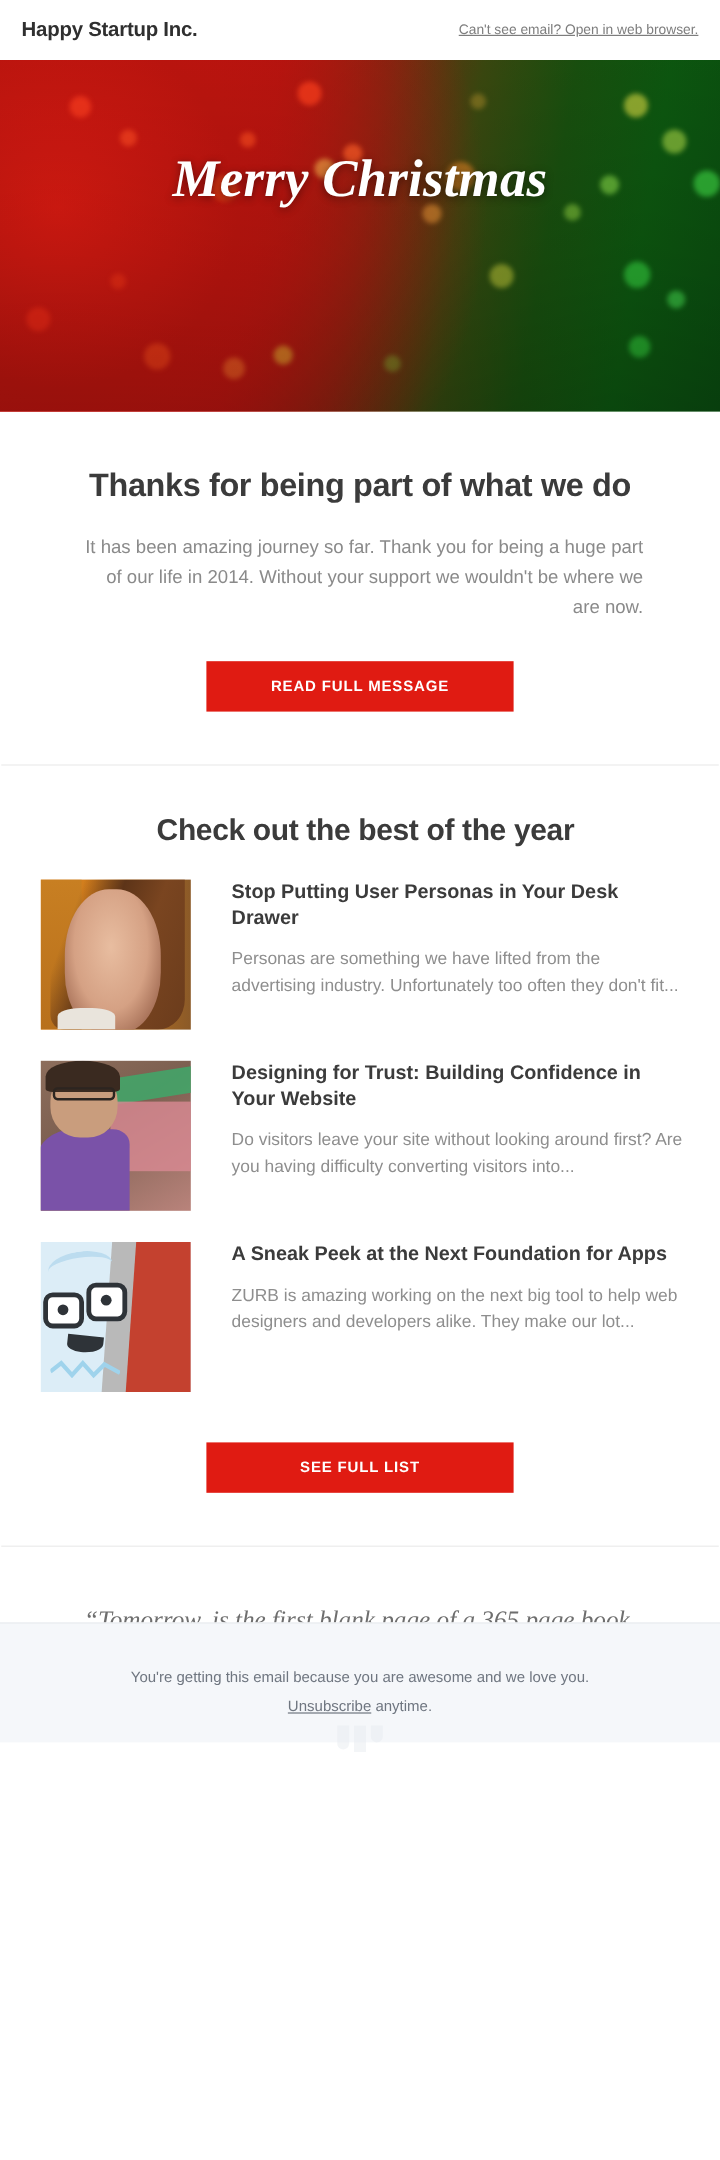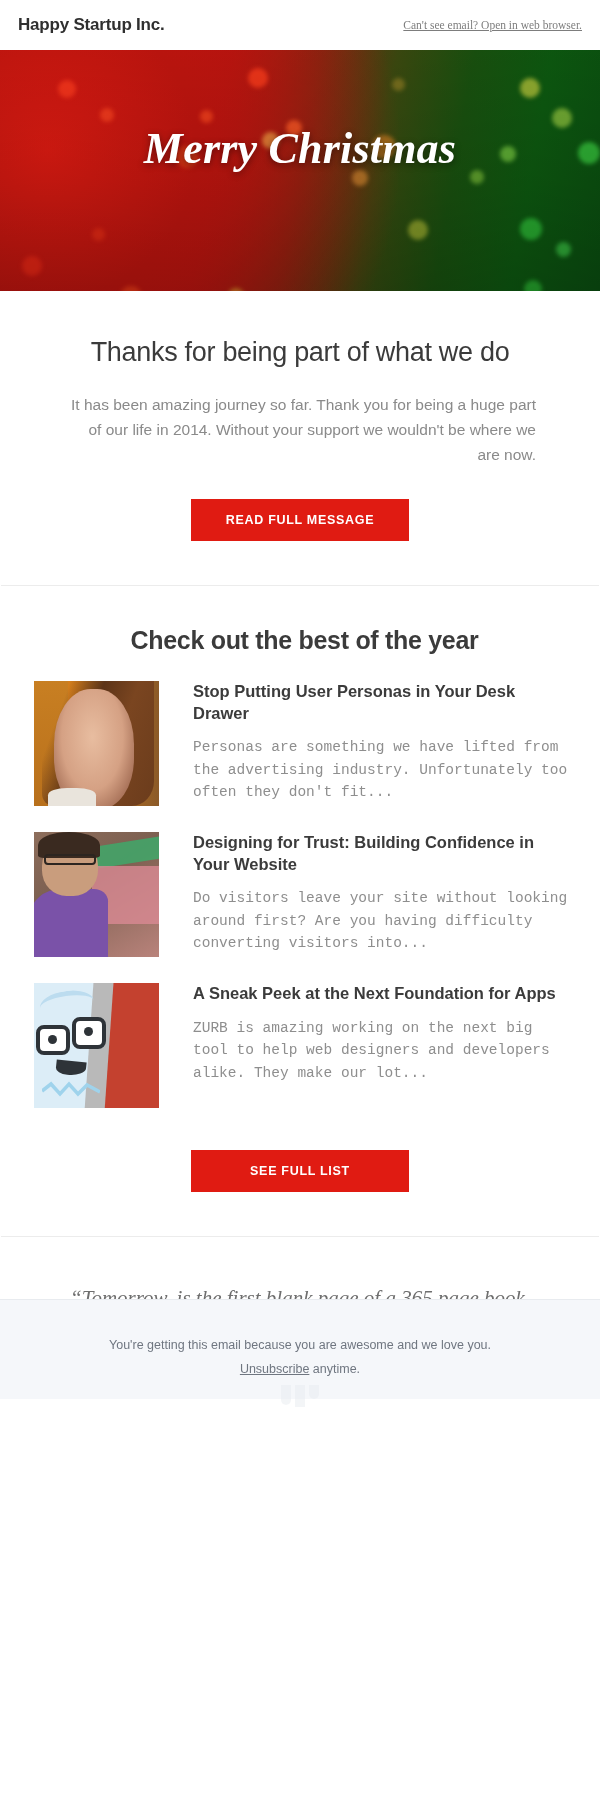--- a/index.html
+++ b/index.html
@@ -26,27 +26,26 @@
   .brand {
     font-size: 17px;
     font-weight: bold;
     color: #2f2f2f;
     letter-spacing: -0.2px;
     text-align: right;
   }
   .webview {
     font-size: 11.5px;
     color: #7d7d7d;
-    font-family: Liberation Serif, serif;
   }
 
   
   .hero {
     position: relative;
-    height: 241px;
+    height: 293px;
     overflow: hidden;
     background:
       radial-gradient(circle at 8% 42%, #e01b12 0%, #c2150f 26%, rgba(160,14,10,0) 62%),
       linear-gradient(100deg,
         #d3140e 0%, #cc1410 22%, #b81411 36%,
         #7d2a11 50%, #3c4a10 62%, #19520f 74%,
         #0d5a10 86%, #0a4f10 100%);
   }
   .hero-dark {
     position: absolute; inset: 0;
@@ -68,21 +67,21 @@
     letter-spacing: 0.2px;
   }
 
   
   .intro {
     padding: 44px 64px 0 64px;
     text-align: center;
   }
   .intro h1 {
     font-size: 27px;
-    font-weight: normal;
+    font-weight: bold;
     color: #3b3b3b;
     line-height: 1.28;
     letter-spacing: -0.3px;
   }
   .intro p {
     margin-top: 22px;
     font-size: 15.5px;
     line-height: 1.62;
     color: #8a8a8a;
     text-align: right;
@@ -91,21 +90,21 @@
   
   .btn-wrap { text-align: center; }
   .btn {
     display: inline-block;
     background: #e01b12;
     color: #ffffff;
     font-size: 12.5px;
     font-weight: bold;
     letter-spacing: 0.7px;
     padding: 14px 0;
-    width: 218px;
+    width: 256px;
     text-align: center;
     text-decoration: none;
     cursor: pointer;
     border: none;
     font-family: "Liberation Sans", sans-serif;
   }
 
   .divider { height: 1px; background: #ececec; margin: 0 1px; }
 
   
@@ -134,21 +133,20 @@
     font-size: 16.5px;
     font-weight: bold;
     color: #3b3b3b;
     line-height: 1.32;
   }
   .art-excerpt {
     margin-top: 12px;
     font-size: 14.5px;
     line-height: 1.55;
     color: #8e8e8e;
-    font-family: Liberation Mono, monospace;
   }
 
   
   .t1 { background: linear-gradient(90deg, #d98420 0%, #d07c1c 36%, #8b5a28 100%); }
   .t1 .face {
     position: absolute; left: 20px; top: 8px; width: 80px; height: 120px;
     background: radial-gradient(ellipse at 48% 40%, #e8bda0 0%, #d5a184 52%, #a9735a 78%, rgba(120,70,45,0) 95%);
     border-radius: 46% 46% 42% 42%;
   }
   .t1 .hair {

